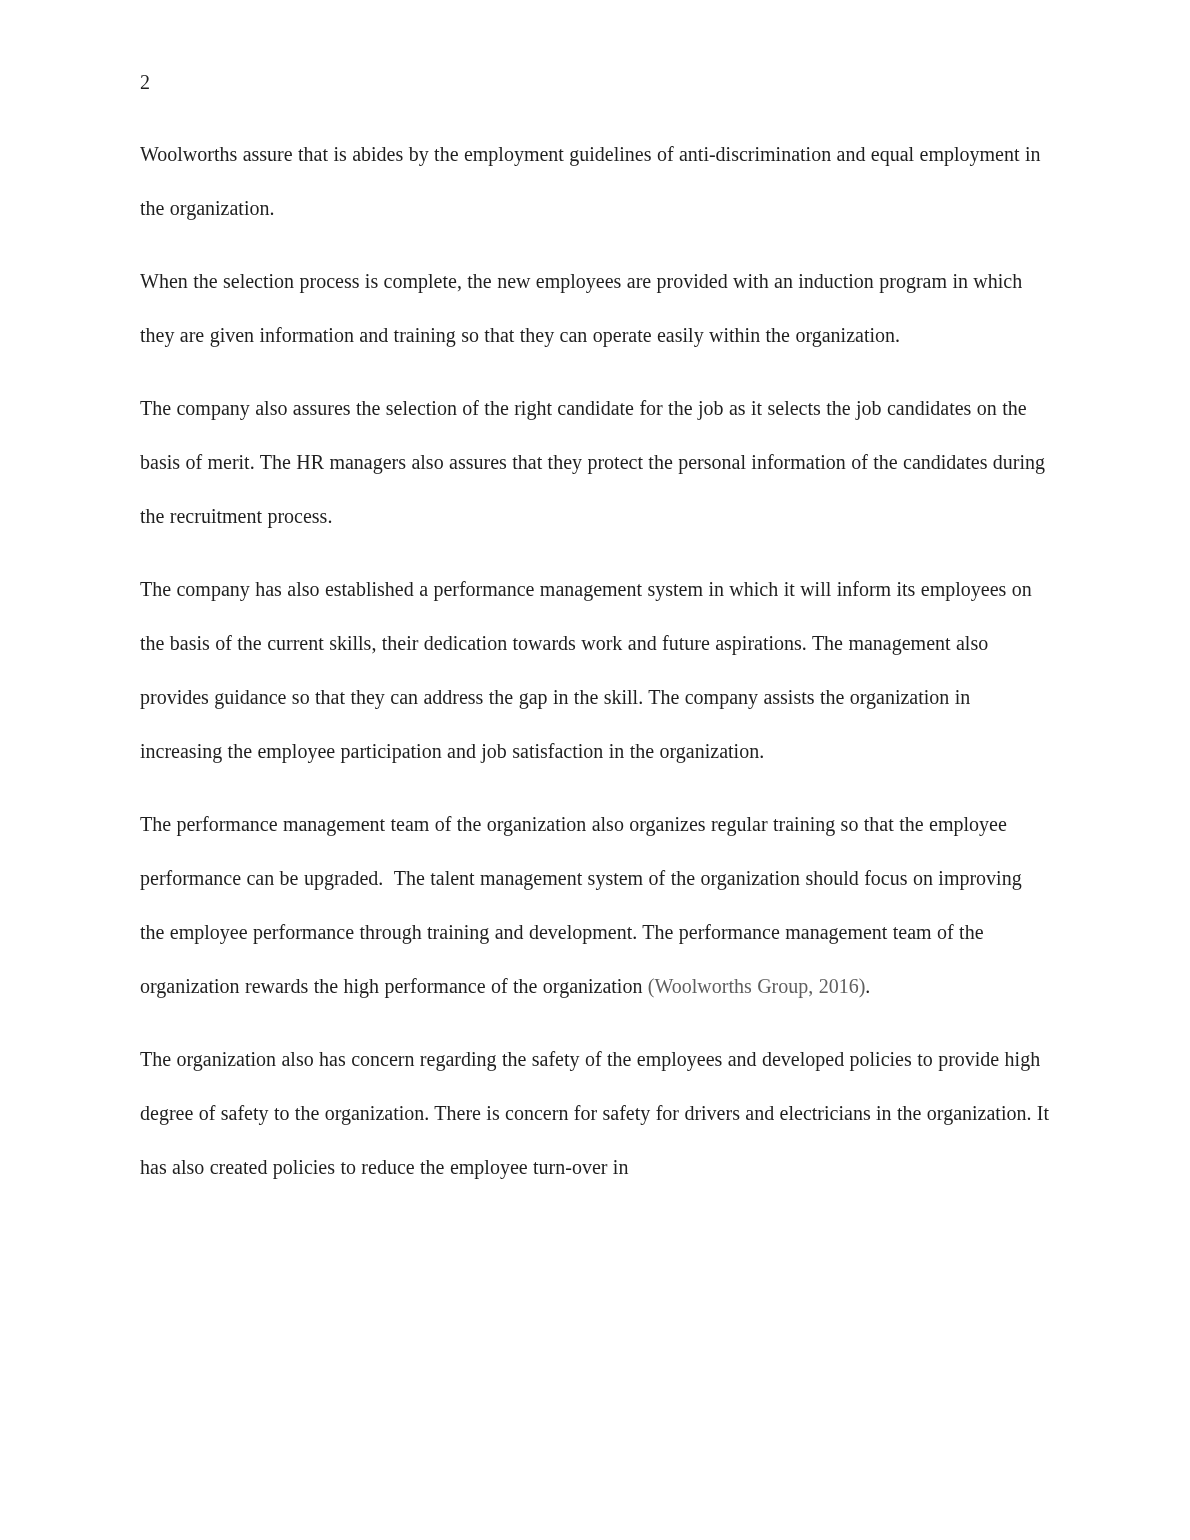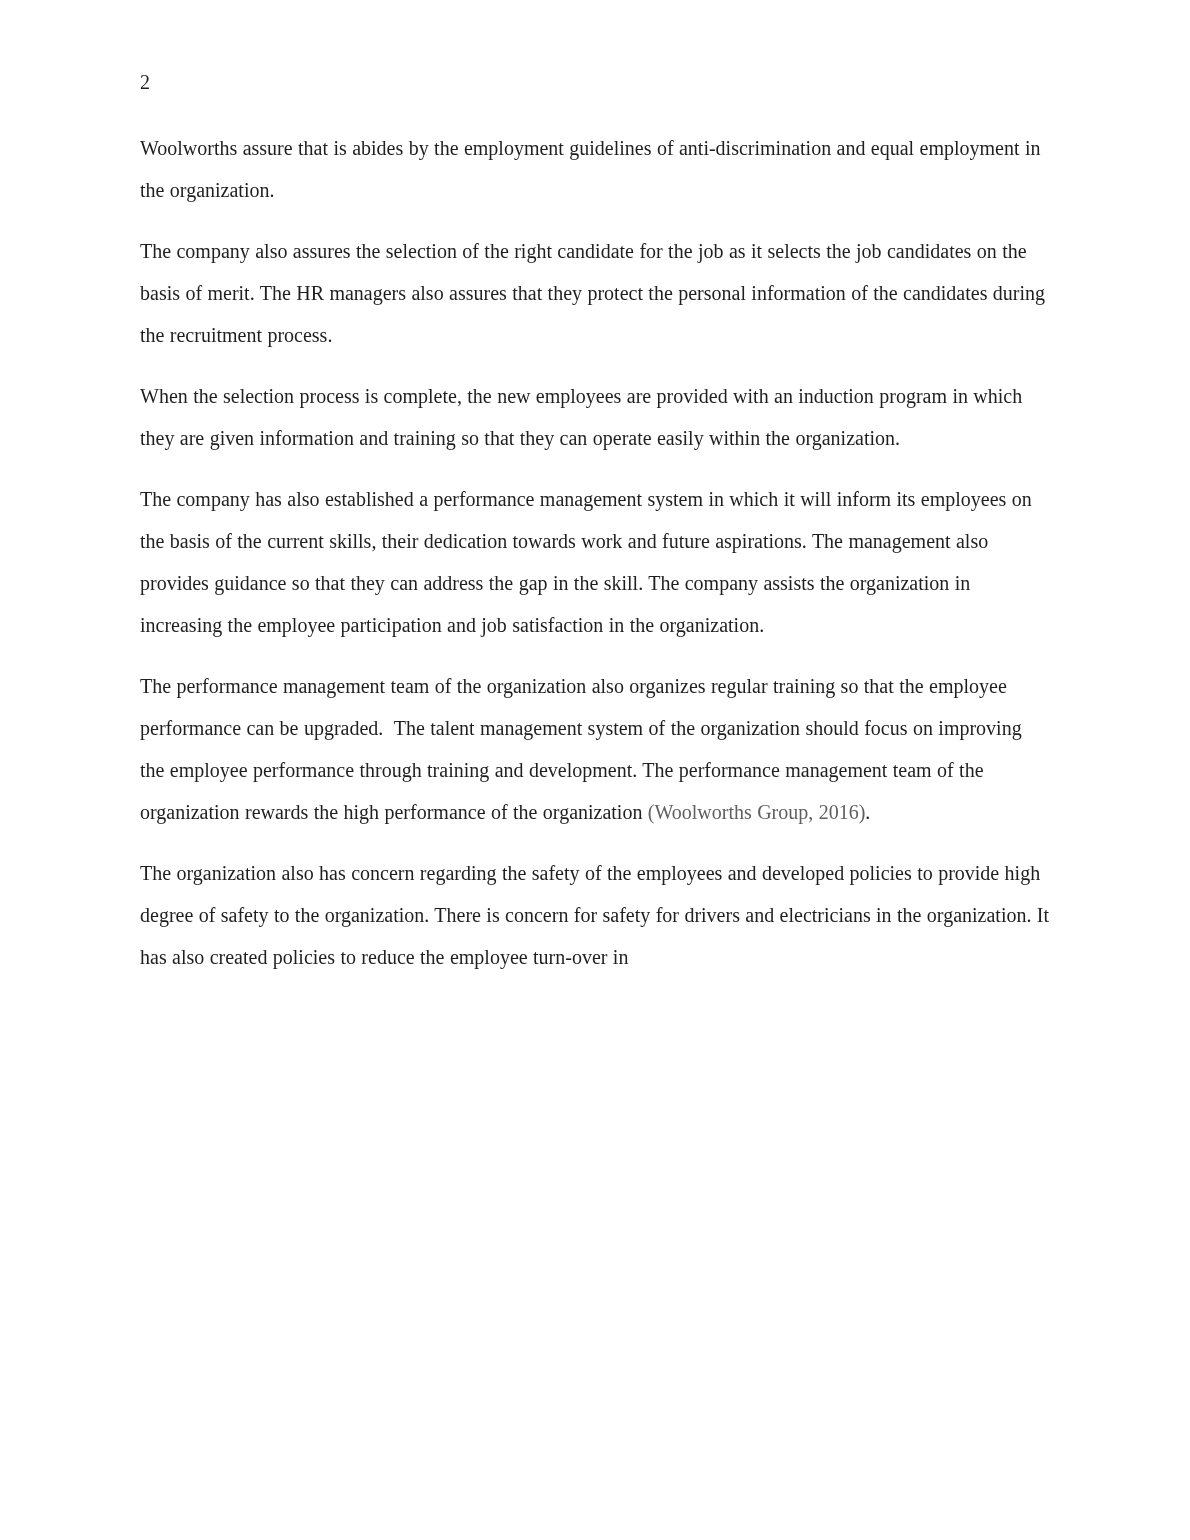--- a/index.html
+++ b/index.html
@@ -17,33 +17,33 @@
     padding: 55px 140px 0 140px;
     color: #1f1f1f;
   }
   .page-number {
     font-size: 20px;
     line-height: 54px;
     margin: 0 0 18px 0;
   }
   .doc-body p {
     font-size: 20px;
-    line-height: 42px;
+    line-height: 54px;
     margin: 0 0 19px 0;
     text-align: left;
     word-spacing: 0.02em;
   }
   .citation {  }
 </style>
 </head>
 <body>
 
 <div class="page" style="color: rgb(31, 31, 31);">
   <div class="page-number">2</div>
   <div class="doc-body">
       <p><span>Woolworths assure that is abides by the employment guidelines of anti-discrimination and equal employment in the organization.</span></p>
+      <p><span>When the selection process is complete, the new employees are provided with an induction program in which they are given information and training so that they can operate easily within the organization.</span></p>
       <p><span>The company also assures the selection of the right candidate for the job as it selects the job candidates on the basis of merit. The HR managers also assures that they protect the personal information of the candidates during the recruitment process.</span></p>
-      <p><span>When the selection process is complete, the new employees are provided with an induction program in which they are given information and training so that they can operate easily within the organization.</span></p>
       <p><span>The company has also established a performance management system in which it will inform its employees on the basis of the current skills, their dedication towards work and future aspirations. The management also provides guidance so that they can address the gap in the skill. The company assists the organization in increasing the employee participation and job satisfaction in the organization.</span></p>
       <p><span>The performance management team of the organization also organizes regular training so that the employee performance can be upgraded.&nbsp; The talent management system of the organization should focus on improving the employee performance through training and development. The performance management team of the organization rewards the high performance of the organization </span><span class="citation" style="color: rgb(95, 95, 95);">(Woolworths Group, 2016)</span><span>.</span></p>
       <p><span>The organization also has concern regarding the safety of the employees and developed policies to provide high degree of safety to the organization. There is concern for safety for drivers and electricians in the organization. It has also created policies to reduce the employee turn-over in</span></p>
     </div>
 </div>
 
 </body></html>

